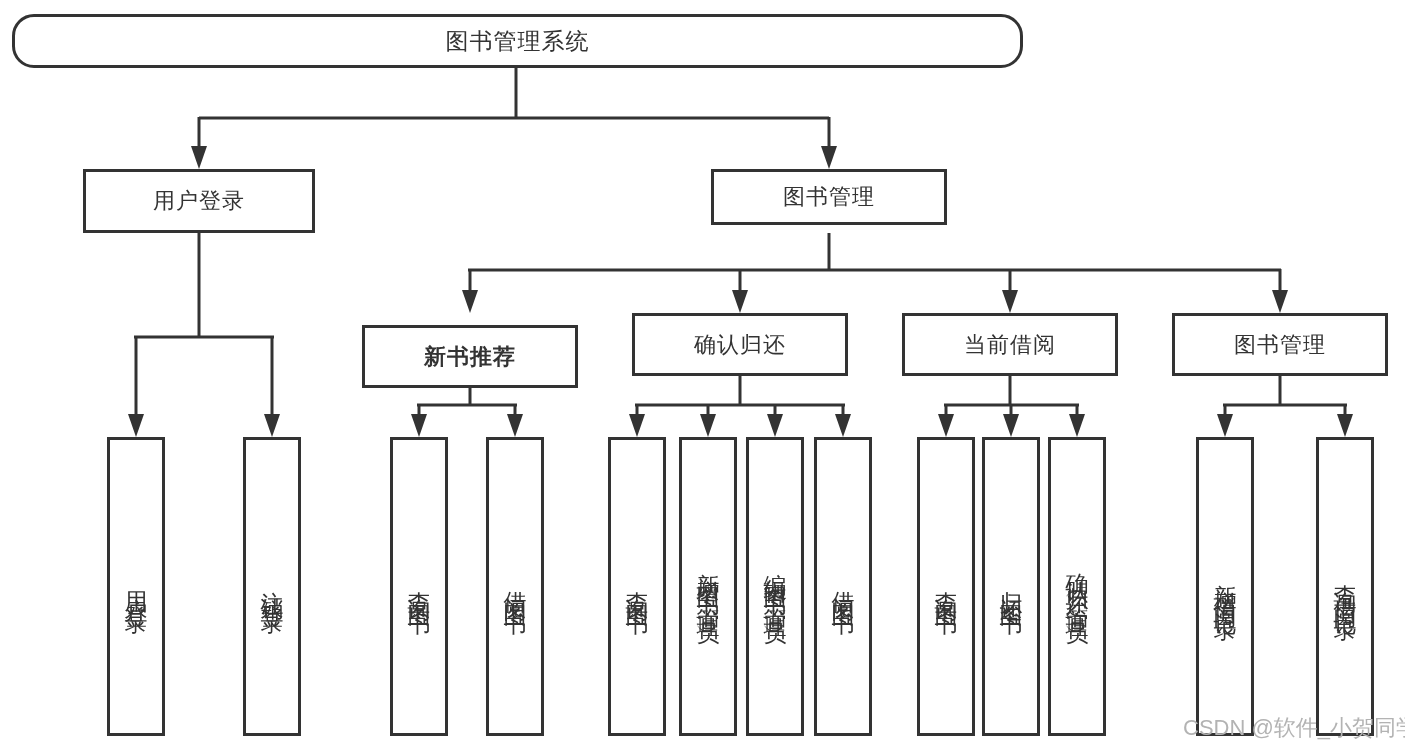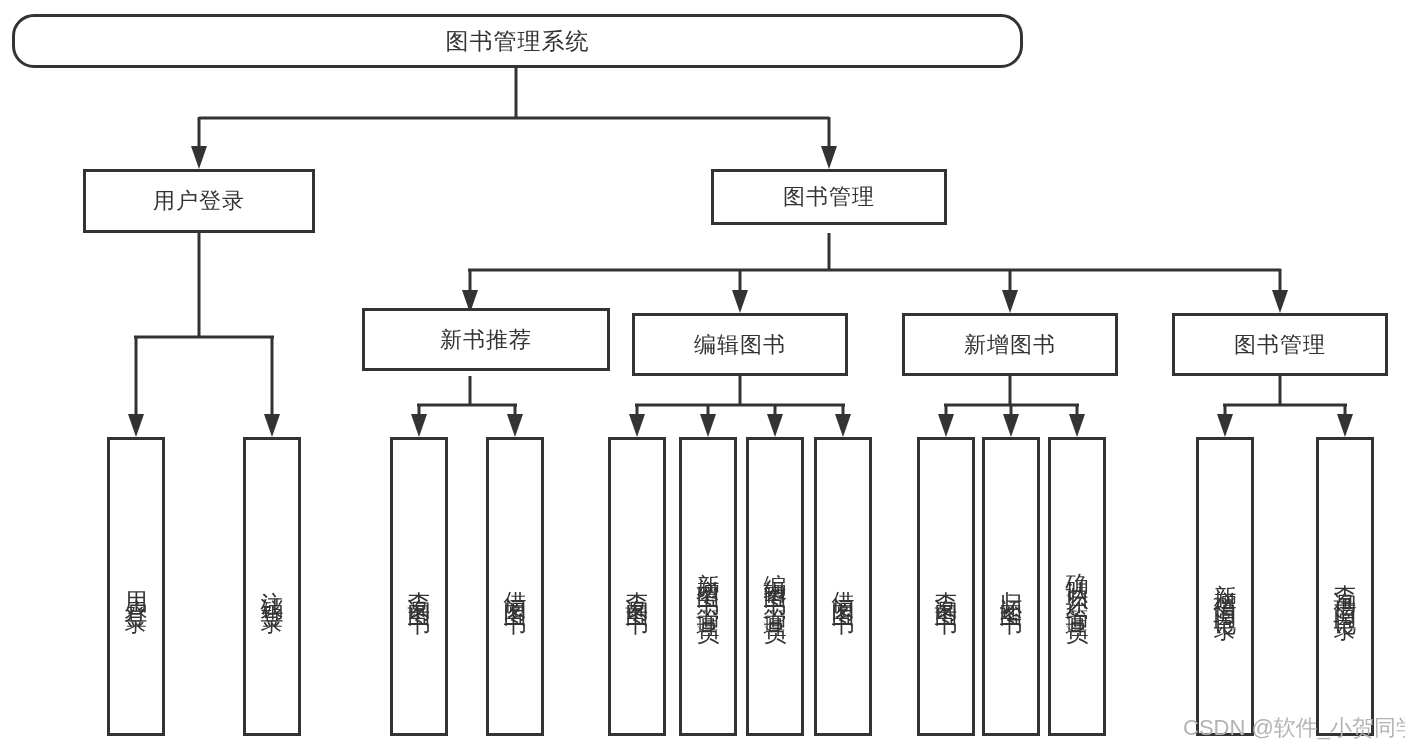--- a/index.html
+++ b/index.html
@@ -149,28 +149,28 @@
     <span>图书管理系统</span>
   </div>
 
   <div class="node" style="left:83px; top:169px; width:232px; height:64px;">
     <span>用户登录</span>
   </div>
   <div class="node" style="left:711px; top:169px; width:236px; height:56px;">
     <span>图书管理</span>
   </div>
 
-  <div class="node" style="left:362px; top:308px; width:248px; height:63px;">
+  <div class="node" style="left:362px; top:325px; width:216px; height:63px;font-weight:bold;">
     <span>新书推荐</span>
   </div>
   <div class="node" style="left:632px; top:313px; width:216px; height:63px;">
-    <span>编辑图书</span>
+    <span>确认归还</span>
   </div>
   <div class="node" style="left:902px; top:313px; width:216px; height:63px;">
-    <span>新增图书</span>
+    <span>当前借阅</span>
   </div>
   <div class="node" style="left:1172px; top:313px; width:216px; height:63px;">
     <span>图书管理</span>
   </div>
 
   <div class="vnode" style="left:107px;">
     <span class="vtext">用户登录</span>
   </div>
   <div class="vnode" style="left:243px;">
     <span class="vtext">注销登录</span>

